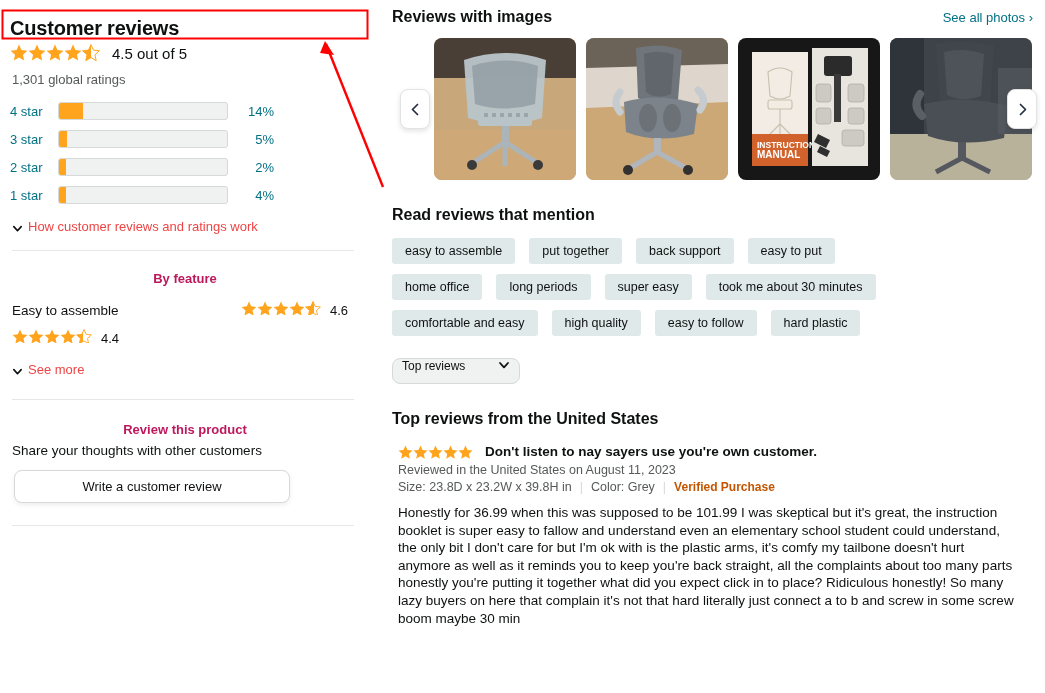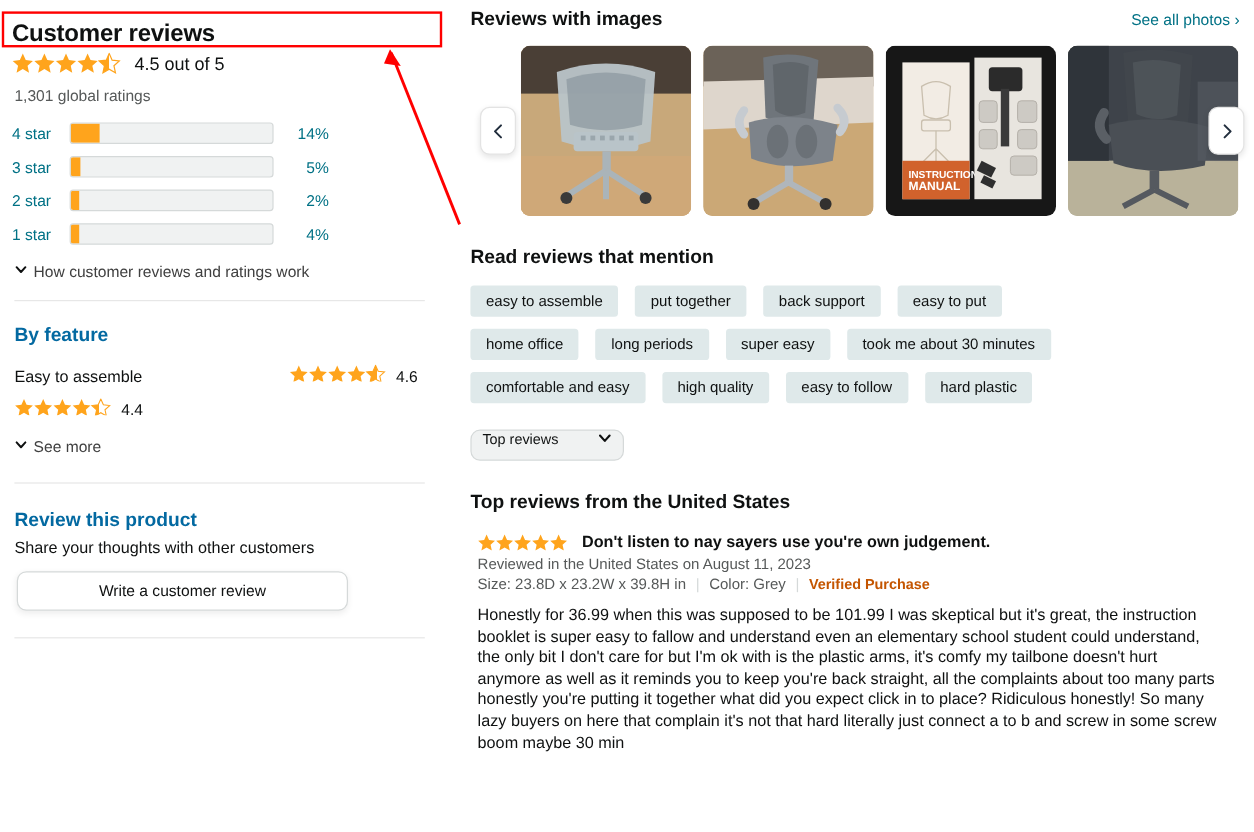--- a/index.html
+++ b/index.html
@@ -39,28 +39,28 @@
     background: #f0f2f2; border: 1px solid #d5d9d9; border-radius: 3px;
     overflow: hidden;
   }
   .hist-fill { position: absolute; left: 0; top: 0; bottom: 0; background: #ffa41c; }
   .hist-pct {
     width: 46px; text-align: right; font-size: 13px; color: #007185; flex: none;
     padding-left: 12px;
   }
 
   .link-row {
-    display: flex; align-items: flex-start; gap: 5px;
-    font-size: 13px; color: #404040; margin: 10px 0 0 4px; cursor: pointer;
+    display: flex; align-items: flex-end; gap: 5px;
+    font-size: 13px; color: #ef4444; margin: 10px 0 0 4px; cursor: pointer;
   }
   .chev-down { width: 11px; height: 11px; flex: none; }
   .divider { height: 1px; background: #e7e7e7; margin: 16px 4px 0 4px; }
 
   .section-title {
-    font-size: 16px; font-weight: bold; margin: 20px 0 10px 4px; color: #0369a1;
+    font-size: 13px; font-weight: bold; margin: 20px 0 10px 4px; color: #be185d; text-align: center;
   }
   .feature-row {
     display: flex; align-items: center; height: 28px; margin-left: 4px;
   }
   .feature-name { flex: 1; font-size: 13.5px; color: #0f1111; }
   .feature-stars { flex: none; margin-right: 7px; }
   .feature-score { flex: none; width: 28px; font-size: 13px; color: #0f1111; }
 
   .share-text { font-size: 13.5px; color: #0f1111; margin: 4px 0 12px 4px; }
   .write-btn {
@@ -417,21 +417,21 @@
             <defs>
               <path id="st3" d="M7.5 0.5 L9.55 5 L14.5 5.6 L10.8 8.9 L11.85 13.7 L7.5 11.2 L3.15 13.7 L4.2 8.9 L0.5 5.6 L5.45 5 Z"></path>
             </defs>
             <use href="#st3" x="0" fill="#ffa41c"></use>
             <use href="#st3" x="15" fill="#ffa41c"></use>
             <use href="#st3" x="30" fill="#ffa41c"></use>
             <use href="#st3" x="45" fill="#ffa41c"></use>
             <use href="#st3" x="60" fill="#ffa41c"></use>
           </svg>
         </span>
-        <span class="rv-headline">Don't listen to nay sayers use you're own judgement.</span>
+        <span class="rv-headline">Don't listen to nay sayers use you're own customer.</span>
       </div>
 
       <div class="rv-date">Reviewed in the United States on August 11, 2023</div>
 
       <div class="rv-meta">
         <span>Size: 23.8D x 23.2W x 39.8H in</span>
         <span class="rv-sep">|</span>
         <span>Color: Grey</span>
         <span class="rv-sep">|</span>
         <span class="rv-verified">Verified Purchase</span>

